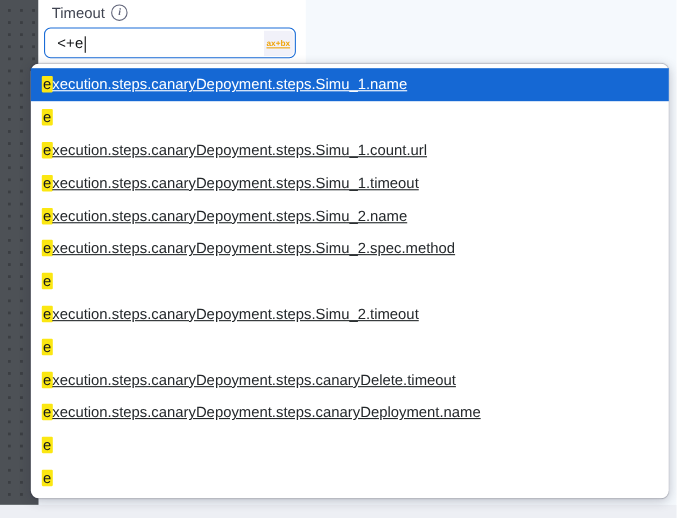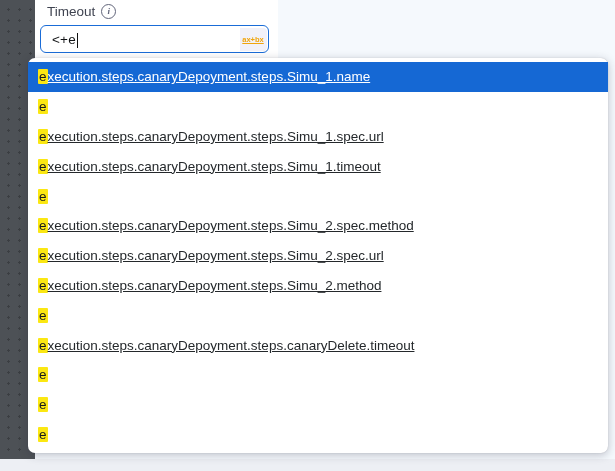--- a/index.html
+++ b/index.html
@@ -98,50 +98,51 @@
 <ul class="dropdown">
   <li class="selected">
       <mark>e</mark>
       <span>xecution.steps.canaryDepoyment.steps.Simu_1.name</span>
     </li>
   <li>
       <mark>e</mark>
     </li>
   <li>
       <mark>e</mark>
-      <span>xecution.steps.canaryDepoyment.steps.Simu_1.spec.url</span>
+      <span>xecution.steps.canaryDepoyment.steps.Simu_1.count.url</span>
     </li>
   <li>
       <mark>e</mark>
       <span>xecution.steps.canaryDepoyment.steps.Simu_1.timeout</span>
     </li>
   <li>
       <mark>e</mark>
+      <span>xecution.steps.canaryDepoyment.steps.Simu_2.name</span>
     </li>
   <li>
       <mark>e</mark>
       <span>xecution.steps.canaryDepoyment.steps.Simu_2.spec.method</span>
     </li>
   <li>
       <mark>e</mark>
-      <span>xecution.steps.canaryDepoyment.steps.Simu_2.spec.url</span>
     </li>
   <li>
       <mark>e</mark>
-      <span>xecution.steps.canaryDepoyment.steps.Simu_2.method</span>
+      <span>xecution.steps.canaryDepoyment.steps.Simu_2.timeout</span>
     </li>
   <li>
       <mark>e</mark>
     </li>
   <li>
       <mark>e</mark>
       <span>xecution.steps.canaryDepoyment.steps.canaryDelete.timeout</span>
     </li>
   <li>
       <mark>e</mark>
+      <span>xecution.steps.canaryDepoyment.steps.canaryDeployment.name</span>
     </li>
   <li>
       <mark>e</mark>
     </li>
   <li>
       <mark>e</mark>
     </li>
 </ul>
 
 </body></html>

